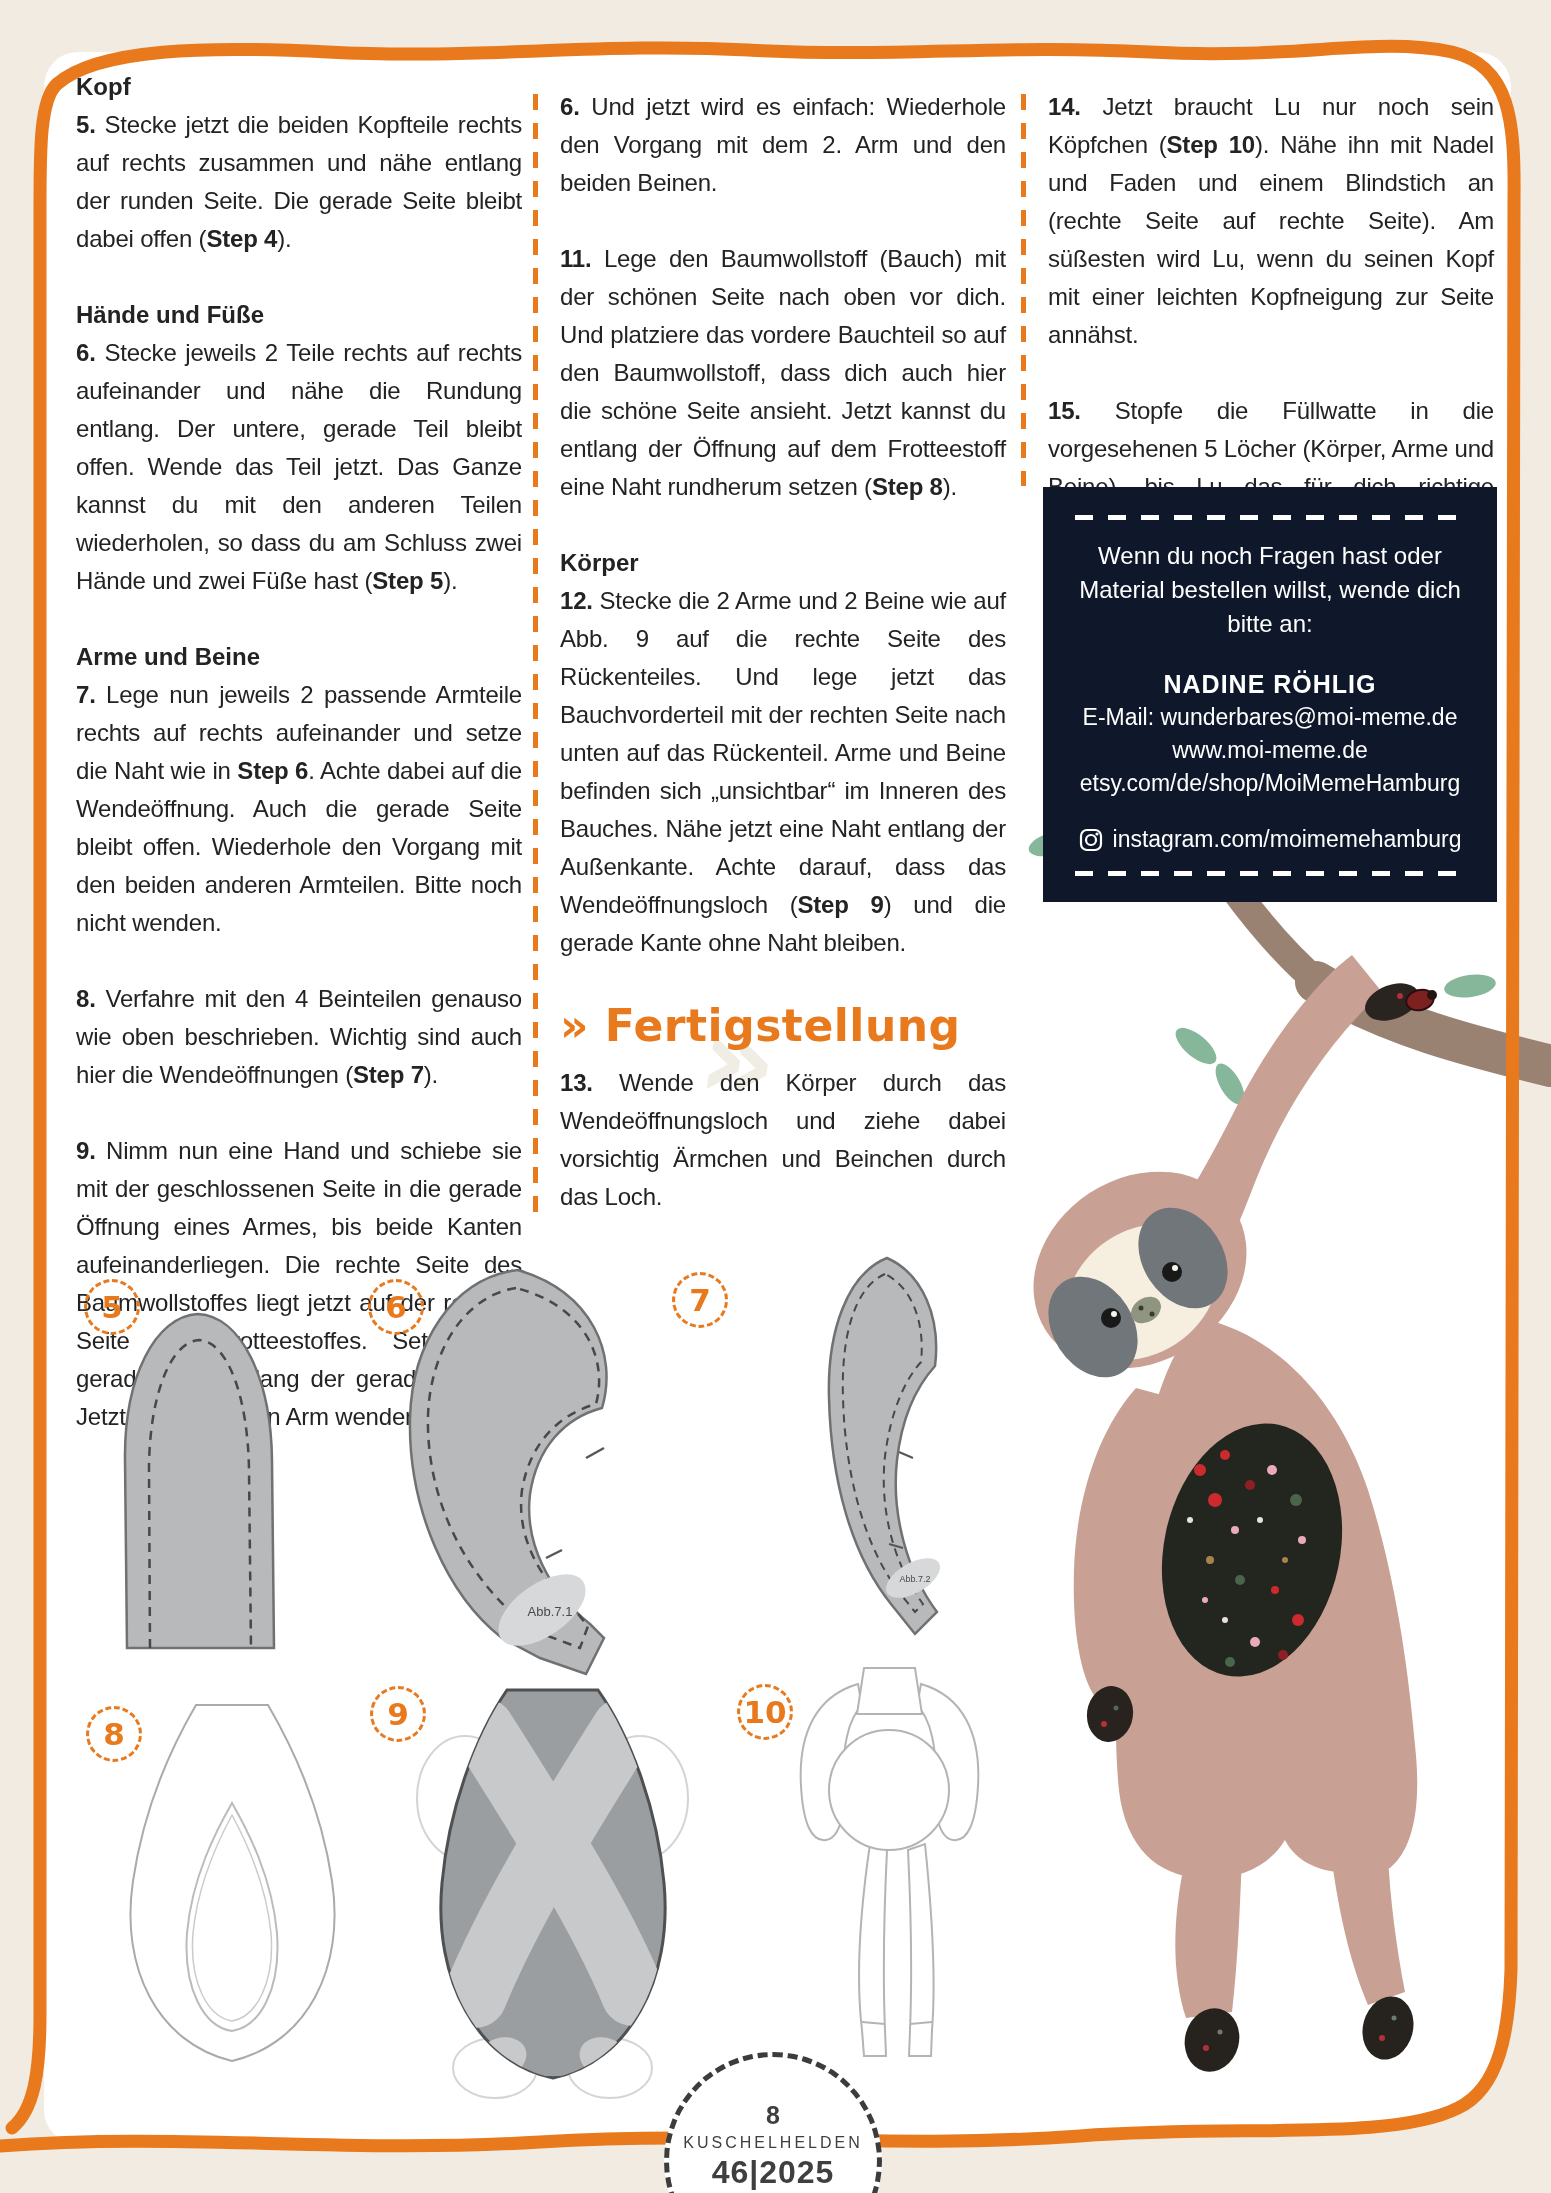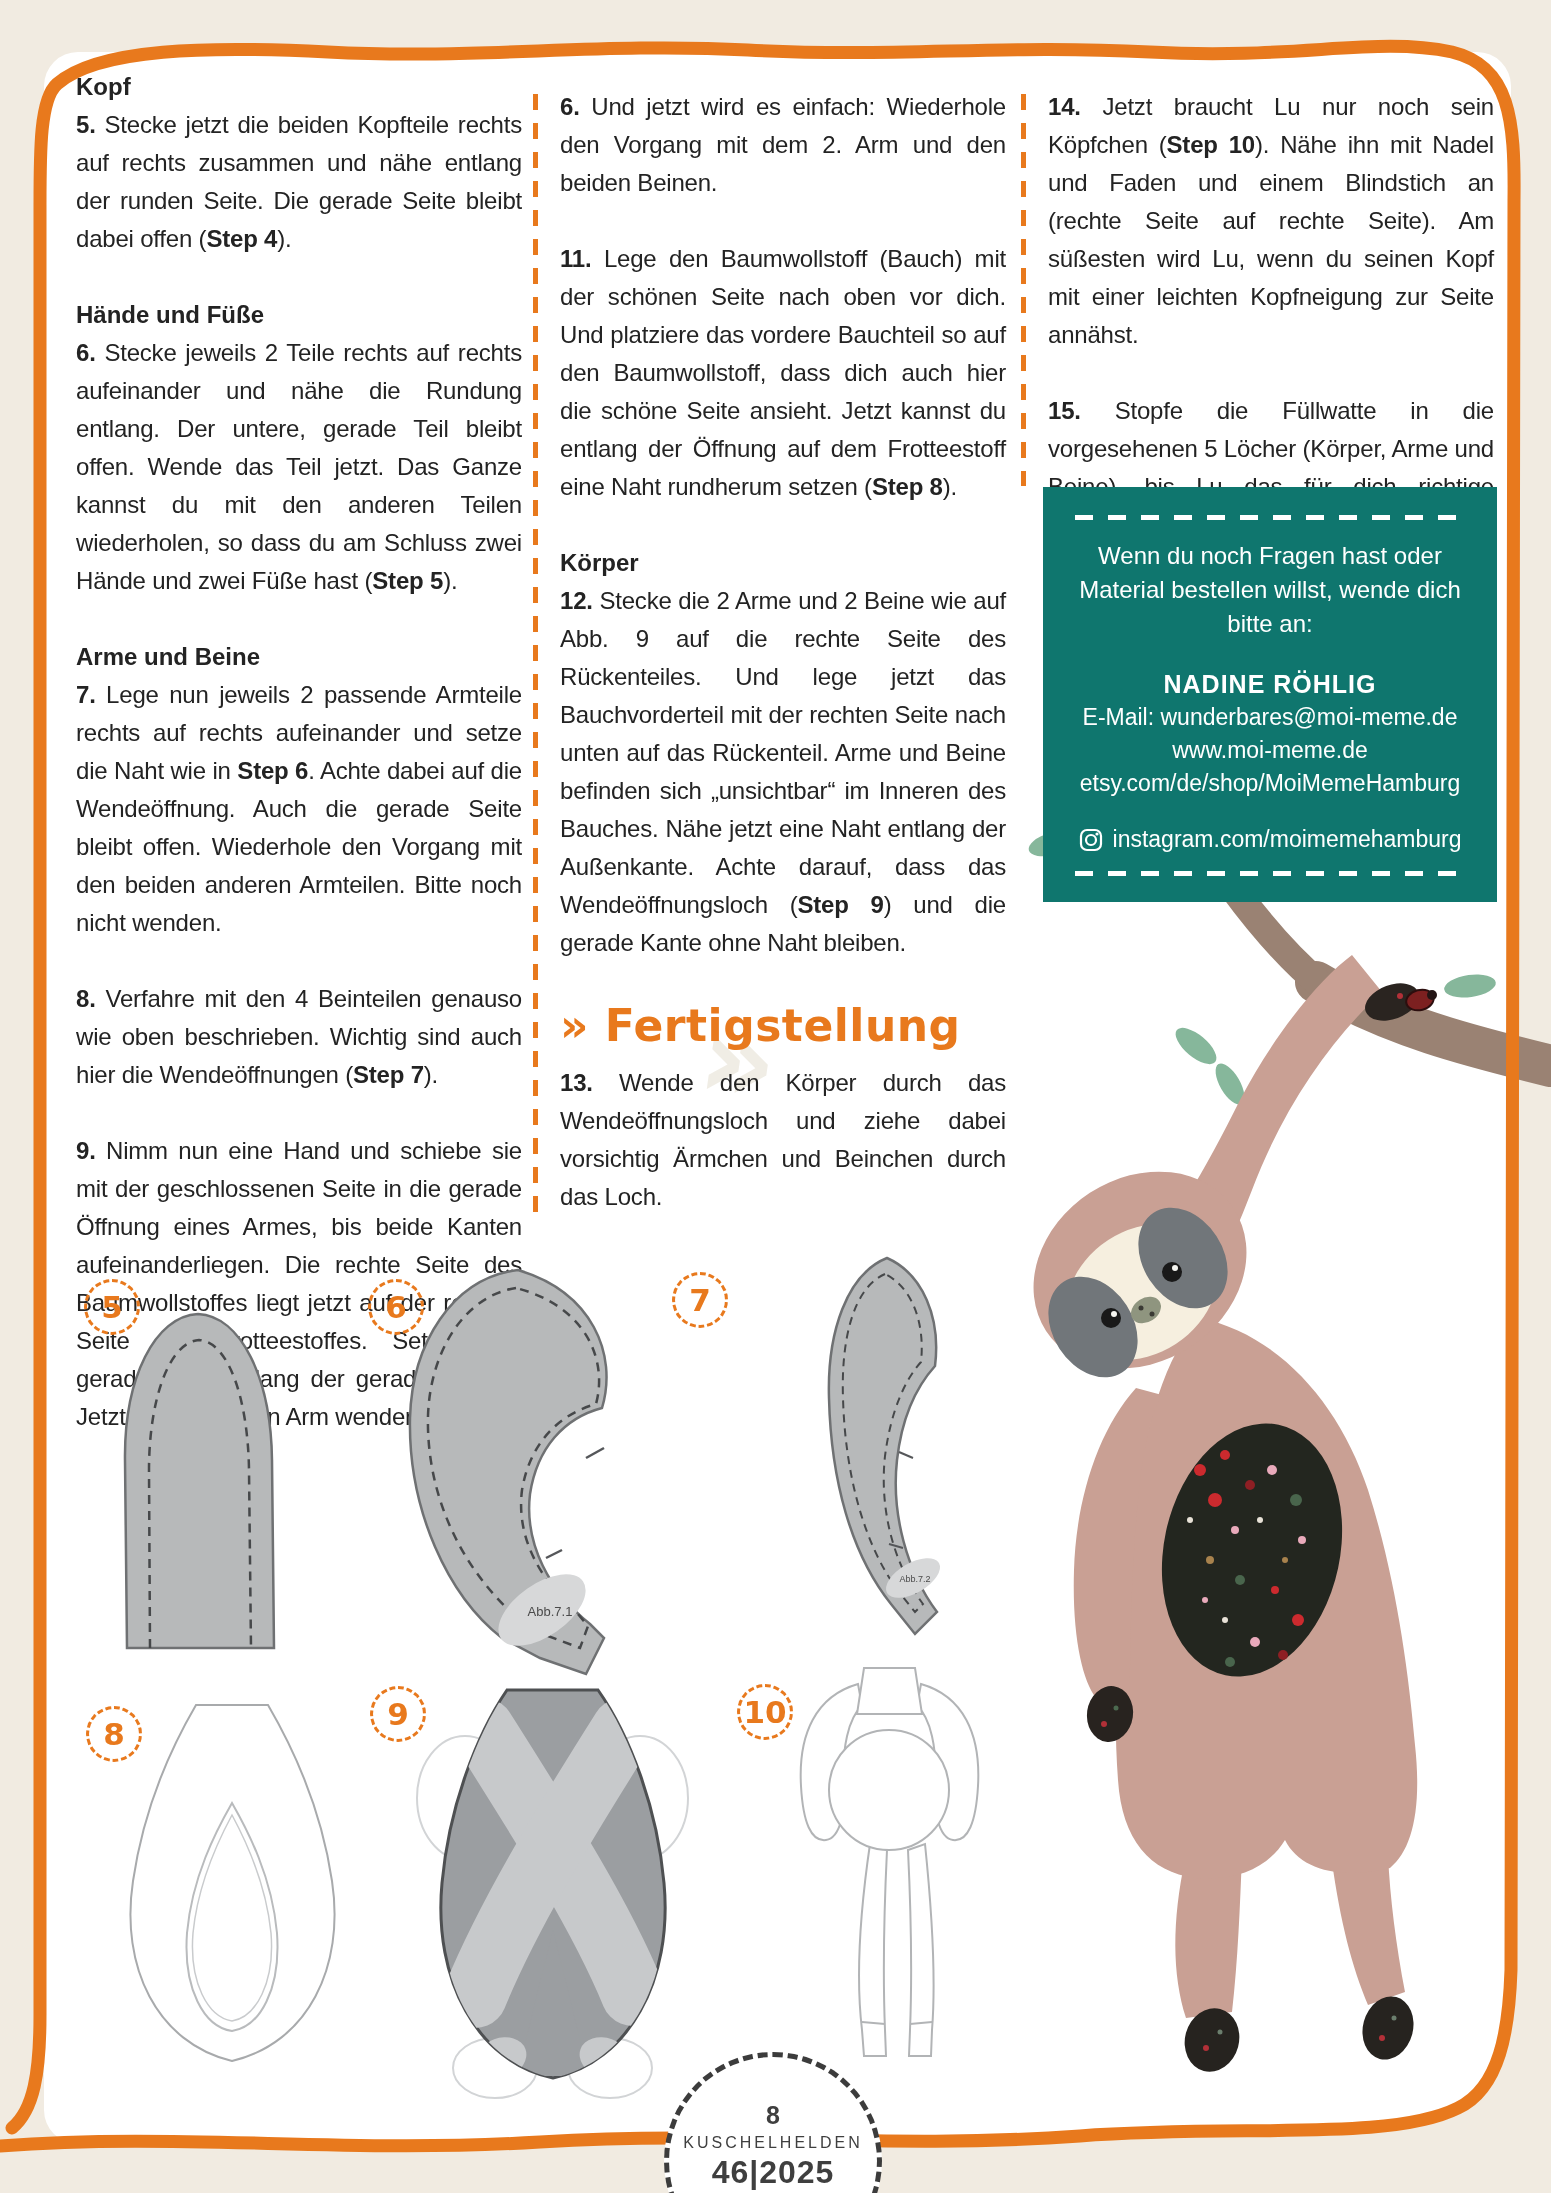--- a/index.html
+++ b/index.html
@@ -16,21 +16,21 @@
   #col3{left:1048px;top:88px;}
   .finish-h{margin:2px 0 12px 0;color:#e8791d;font-family:"DejaVu Sans",sans-serif;
             font-size:44px;line-height:52px;font-weight:700;letter-spacing:0.5px;text-align:left;}
   .ghost{position:absolute;left:700px;top:990px;font-size:120px;color:#f0ede5;font-weight:700;
          font-family:"DejaVu Sans",sans-serif;transform:rotate(8deg);}
   
   .stitch-v{position:absolute;width:5px;background-image:repeating-linear-gradient(180deg,#e8791d 0 16px,transparent 16px 29px);}
   #div1{left:533px;top:94px;height:1120px;}
   #div2{left:1021px;top:94px;height:392px;}
   
-  .infobox{position:absolute;left:1043px;top:487px;width:454px;height:415px;background:#0f766e;
+  .infobox{position:absolute;left:1043px;top:487px;width:454px;height:415px;background:#0f172a;
            color:#fff;text-align:center;}
   .infobox .stitch{position:absolute;left:32px;right:32px;height:5px;
            background-image:repeating-linear-gradient(90deg,#ffffff 0 18px,transparent 18px 33px);}
   .infobox .stitch.top{top:28px;}
   .infobox .stitch.bottom{bottom:26px;}
   .ib-intro{margin:52px 34px 26px 34px;font-size:24px;line-height:34px;}
   .ib-name{margin:0;font-size:25px;line-height:34px;font-weight:700;letter-spacing:1px;}
   .ib-line{margin:0;font-size:23px;line-height:33px;}
   .ib-insta{margin-top:26px;display:flex;align-items:center;justify-content:center;gap:10px;font-size:23px;}
   

